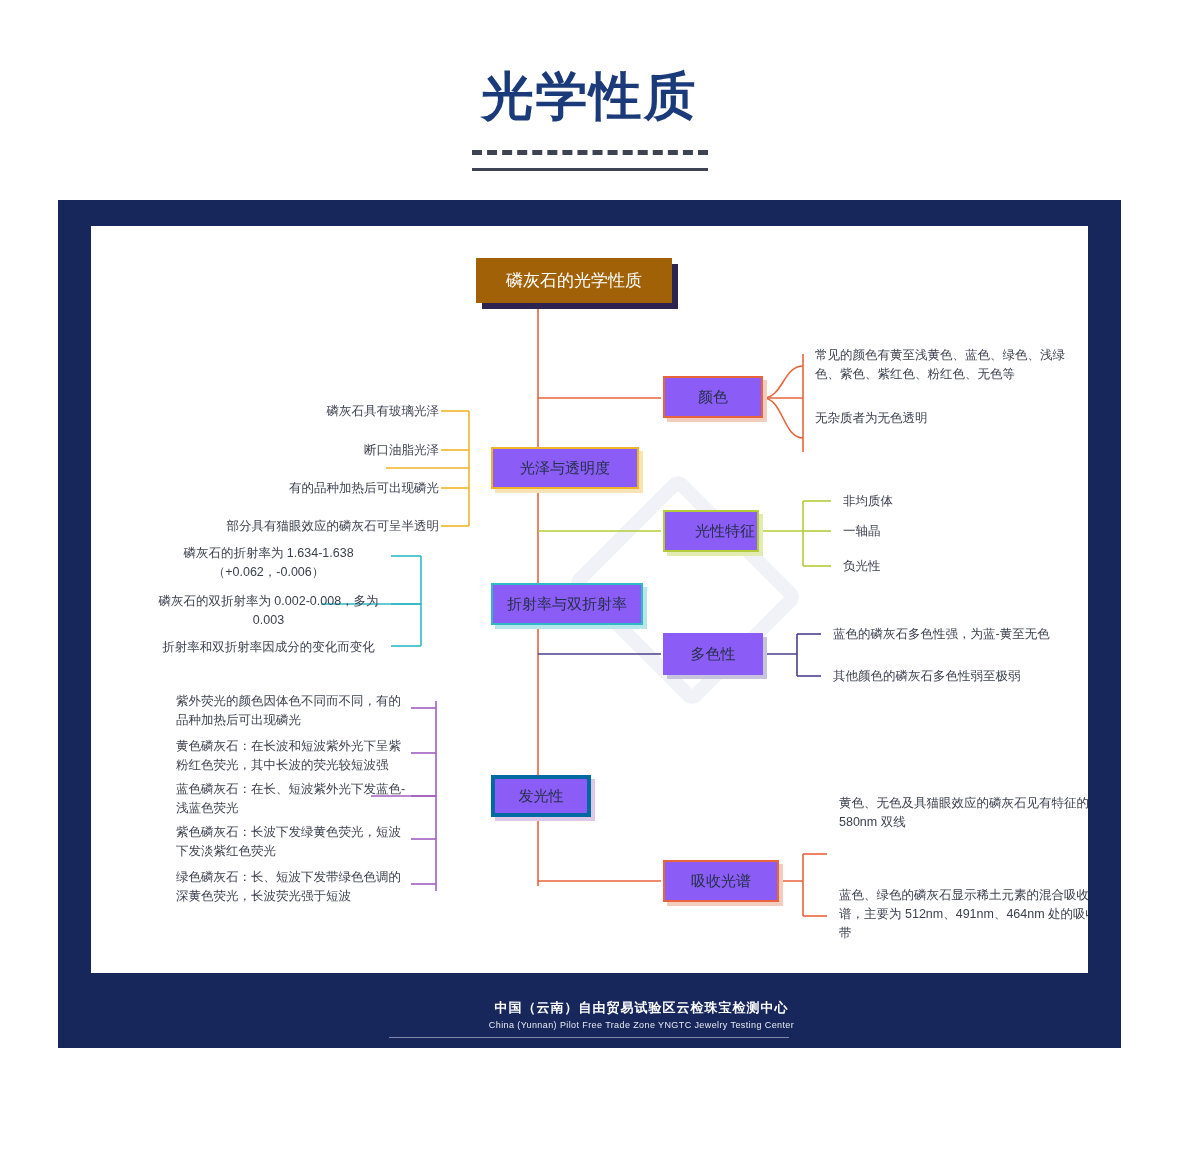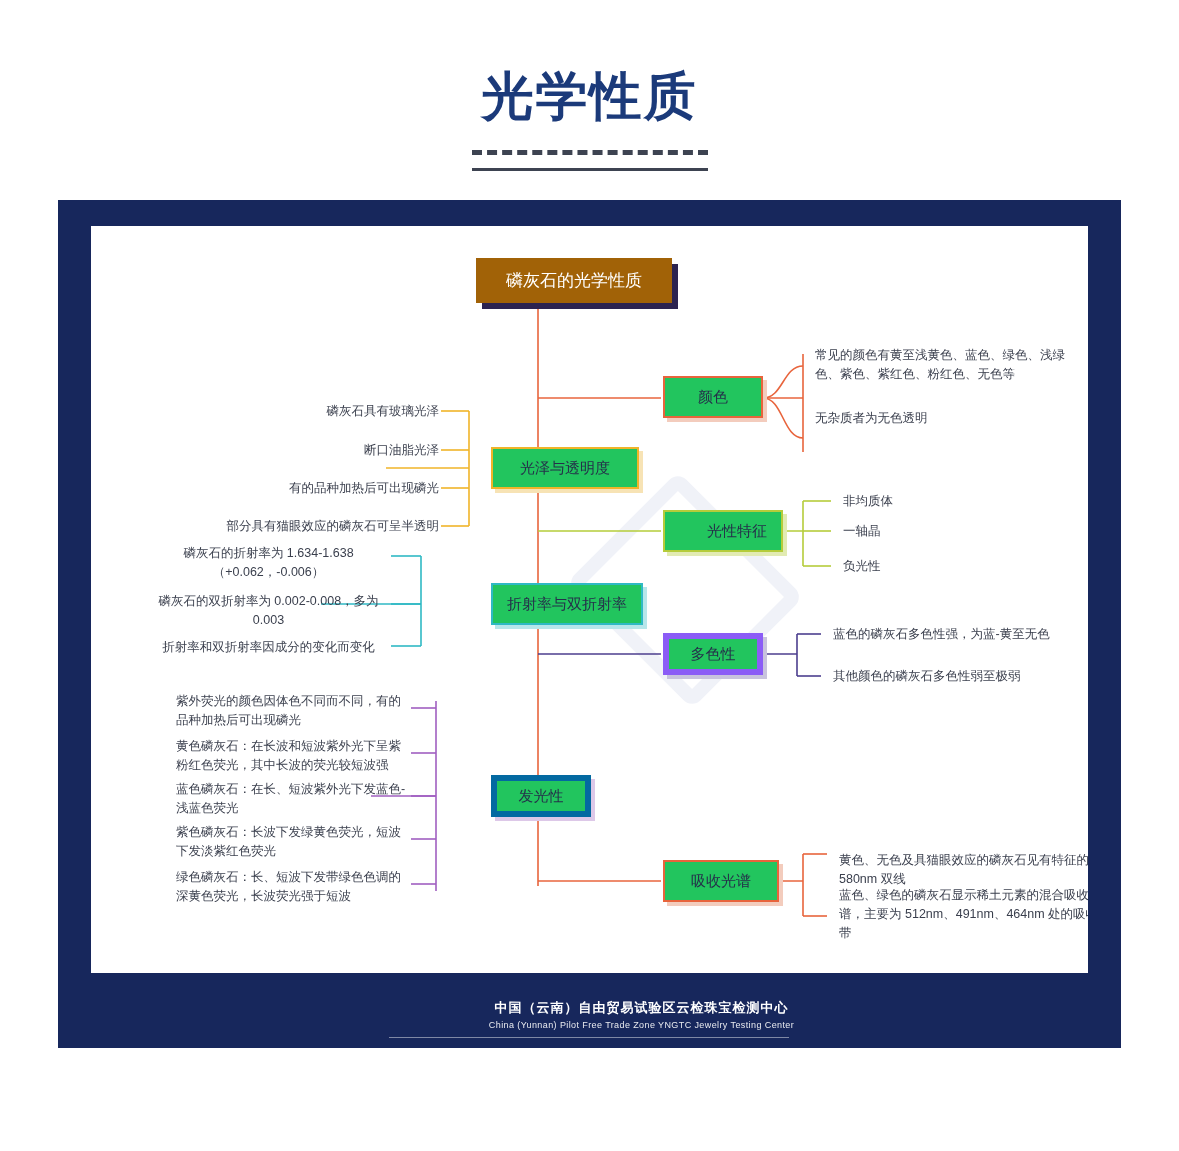--- a/index.html
+++ b/index.html
@@ -117,21 +117,21 @@
 
   
   .node {
     position: absolute;
     box-sizing: border-box;
     display: flex;
     align-items: center;
     justify-content: center;
     font-size: 15px;
     color: #25304a;
-    background: #22c55e;
+    background: #8b5cf6;
     white-space: nowrap;
   }
   .node.root {
     background: #a16207;
     color: #ffffff;
     font-size: 17px;
     border: none;
     box-shadow: 6px 6px 0 #2c2350;
   }
   .leaf {
@@ -228,43 +228,43 @@
     <div class="node" style="left:572px; top:150px; width:100px; height:42px; border:2px solid #e8643c; box-shadow:4px 4px 0 #f3ccbd;">颜色</div>
     <div class="leaf" style="left:724px; top:120px; width:270px;">常见的颜色有黄至浅黄色、蓝色、绿色、浅绿色、紫色、紫红色、粉红色、无色等</div>
     <div class="leaf" style="left:724px; top:183px; width:270px;">无杂质者为无色透明</div>
 
     <div class="node" style="left:400px; top:221px; width:148px; height:42px; border:2px solid #f0b429; box-shadow:4px 4px 0 #f7e3b5;">光泽与透明度</div>
     <div class="leaf r" style="left:110px; top:176px; width:238px;">磷灰石具有玻璃光泽</div>
     <div class="leaf r" style="left:110px; top:215px; width:238px;">断口油脂光泽</div>
     <div class="leaf r" style="left:110px; top:253px; width:238px;">有的品种加热后可出现磷光</div>
     <div class="leaf r" style="left:86px; top:291px; width:262px;">部分具有猫眼效应的磷灰石可呈半透明</div>
 
-    <div class="node" style="left:572px; top:284px; width:120px; height:42px; border:2px solid #b5cc3a; box-shadow:4px 4px 0 #e2ebb2;padding-left:28px;">光性特征</div>
+    <div class="node" style="left:572px; top:284px; width:96px; height:42px; border:2px solid #b5cc3a; box-shadow:4px 4px 0 #e2ebb2;padding-left:28px;">光性特征</div>
     <div class="leaf" style="left:752px; top:266px; width:200px;">非均质体</div>
     <div class="leaf" style="left:752px; top:296px; width:200px;">一轴晶</div>
     <div class="leaf" style="left:752px; top:331px; width:200px;">负光性</div>
 
     <div class="node" style="left:400px; top:357px; width:152px; height:42px; border:2px solid #2fb9c4; box-shadow:4px 4px 0 #b6e6ea;">折射率与双折射率</div>
     <div class="leaf" style="left:55px; top:318px; width:245px; text-align:center;">磷灰石的折射率为 1.634-1.638（+0.062，-0.006）</div>
     <div class="leaf" style="left:55px; top:366px; width:245px; text-align:center;">磷灰石的双折射率为 0.002-0.008，多为 0.003</div>
     <div class="leaf" style="left:55px; top:412px; width:245px; text-align:center;">折射率和双折射率因成分的变化而变化</div>
 
     <div class="node" style="left:572px; top:407px; width:100px; height:42px; border:6px solid #8b5cf6; box-shadow:4px 4px 0 #c8c3dd;">多色性</div>
     <div class="leaf" style="left:742px; top:399px; width:270px;">蓝色的磷灰石多色性强，为蓝-黄至无色</div>
     <div class="leaf" style="left:742px; top:441px; width:270px;">其他颜色的磷灰石多色性弱至极弱</div>
 
-    <div class="node" style="left:400px; top:549px; width:100px; height:42px; border:6px solid #0369a1; box-shadow:4px 4px 0 #ddc8e8;">发光性</div>
+    <div class="node" style="left:400px; top:549px; width:100px; height:42px; border:4px solid #0369a1; box-shadow:4px 4px 0 #ddc8e8;">发光性</div>
     <div class="leaf" style="left:85px; top:466px; width:232px;">紫外荧光的颜色因体色不同而不同，有的品种加热后可出现磷光</div>
     <div class="leaf" style="left:85px; top:511px; width:232px;">黄色磷灰石：在长波和短波紫外光下呈紫粉红色荧光，其中长波的荧光较短波强</div>
     <div class="leaf" style="left:85px; top:554px; width:232px;">蓝色磷灰石：在长、短波紫外光下发蓝色-浅蓝色荧光</div>
     <div class="leaf" style="left:85px; top:597px; width:232px;">紫色磷灰石：长波下发绿黄色荧光，短波下发淡紫红色荧光</div>
     <div class="leaf" style="left:85px; top:642px; width:232px;">绿色磷灰石：长、短波下发带绿色色调的深黄色荧光，长波荧光强于短波</div>
 
     <div class="node" style="left:572px; top:634px; width:116px; height:42px; border:2px solid #e8643c; box-shadow:4px 4px 0 #f3ccbd;">吸收光谱</div>
-    <div class="leaf" style="left:748px; top:625px; width:266px;">黄色、无色及具猫眼效应的磷灰石见有特征的 580nm 双线</div>
+    <div class="leaf" style="left:748px; top:568px; width:266px;">黄色、无色及具猫眼效应的磷灰石见有特征的 580nm 双线</div>
     <div class="leaf" style="left:748px; top:660px; width:266px;">蓝色、绿色的磷灰石显示稀土元素的混合吸收谱，主要为 512nm、491nm、464nm 处的吸收带</div>
 
   </div>
 
   <div class="footer">
     <div class="cn">中国（云南）自由贸易试验区云检珠宝检测中心</div>
     <div class="en">China (Yunnan) Pilot Free Trade Zone  YNGTC Jewelry Testing Center</div>
     <div class="rule"></div>
   </div>
 </div>

